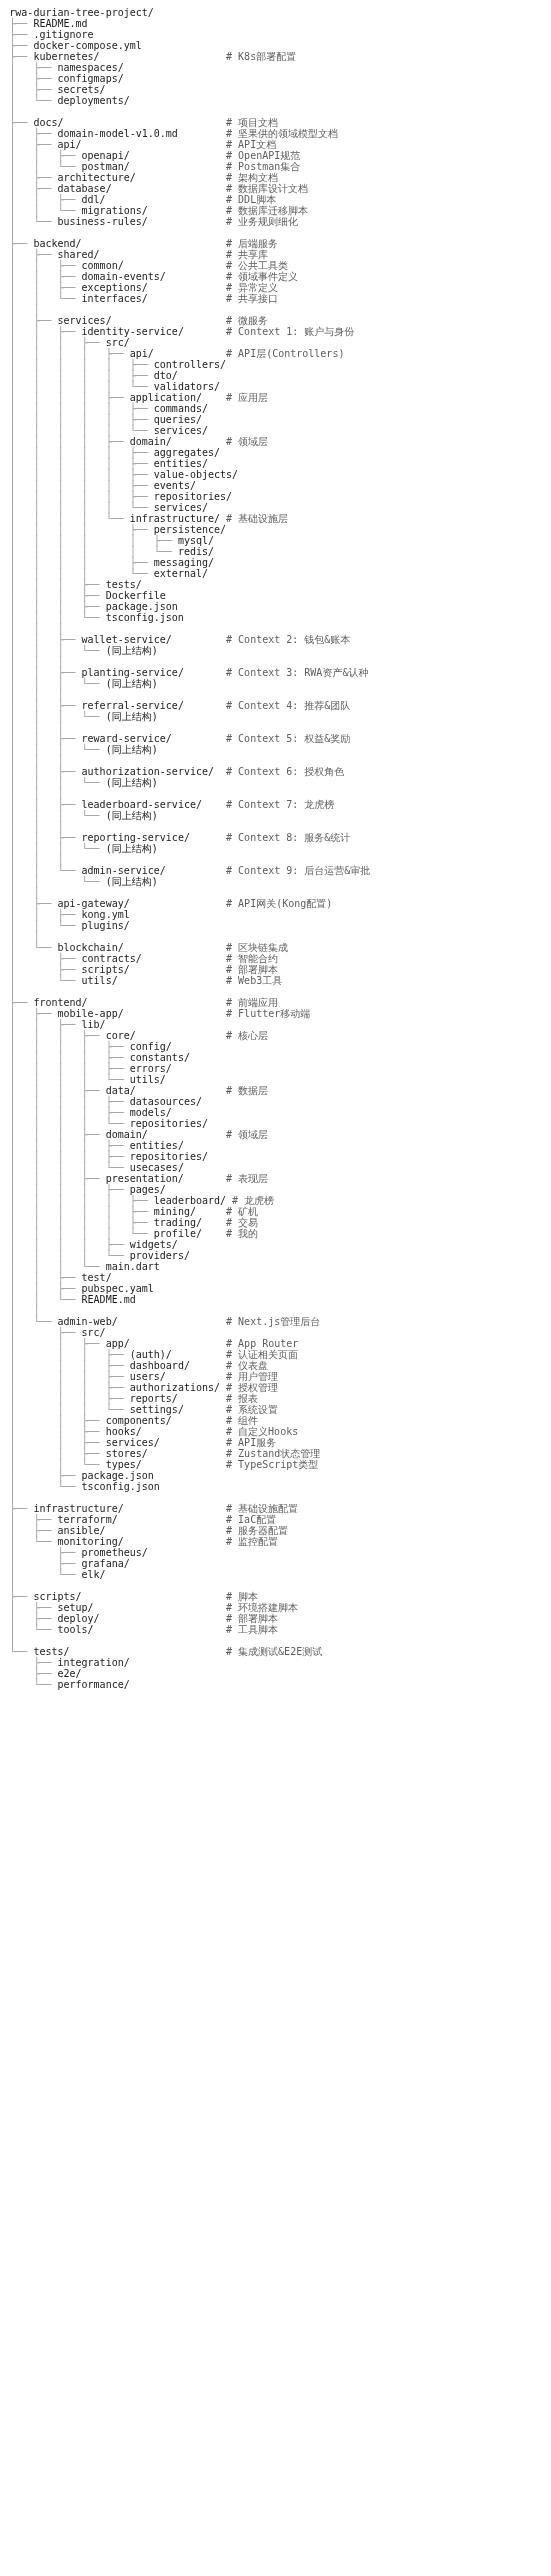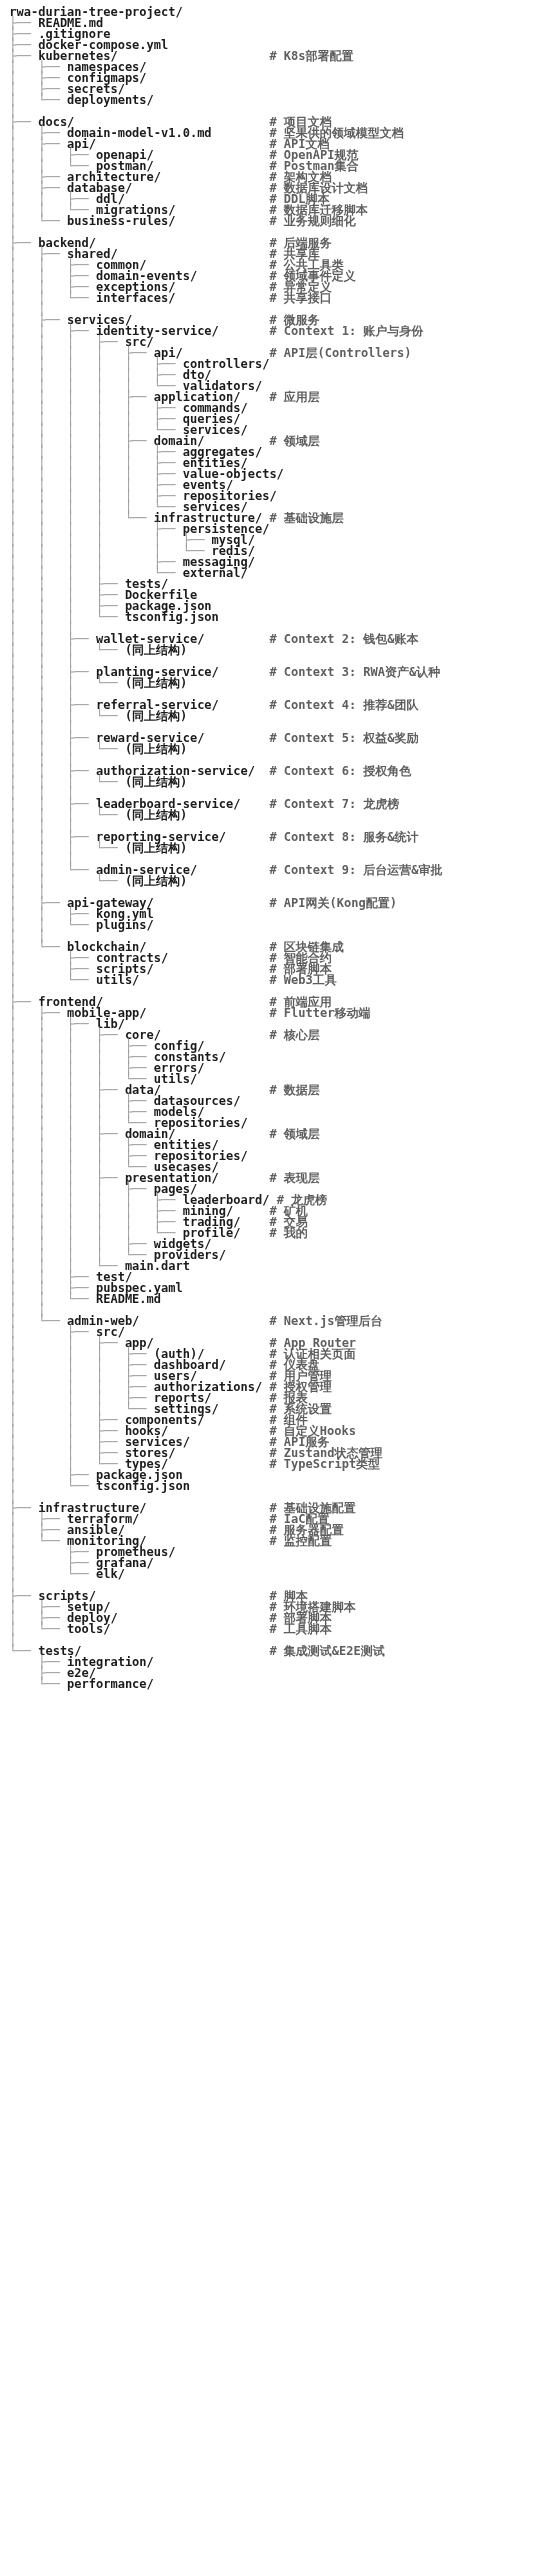--- a/index.html
+++ b/index.html
@@ -6,25 +6,24 @@
     margin: 0;
     padding: 0;
     background: #ffffff;
   }
   body {
     width: 551px;
     font-family: "DejaVu Sans Mono", "Liberation Mono", monospace;
   }
   #tree-root {
     padding: 7.2px 0 20.6px 9.3px;
-    font-size: 12px;
+    font-size: 10px;
     line-height: 11px;
     color: #1b1b1b;
     white-space: pre;
-    font-weight: bold;
   }
   .row {
     display: block;
     height: 11px;
     white-space: pre;
   }
   .row .pre {
     color: #9a9a9a;
   }
   .row .name {

